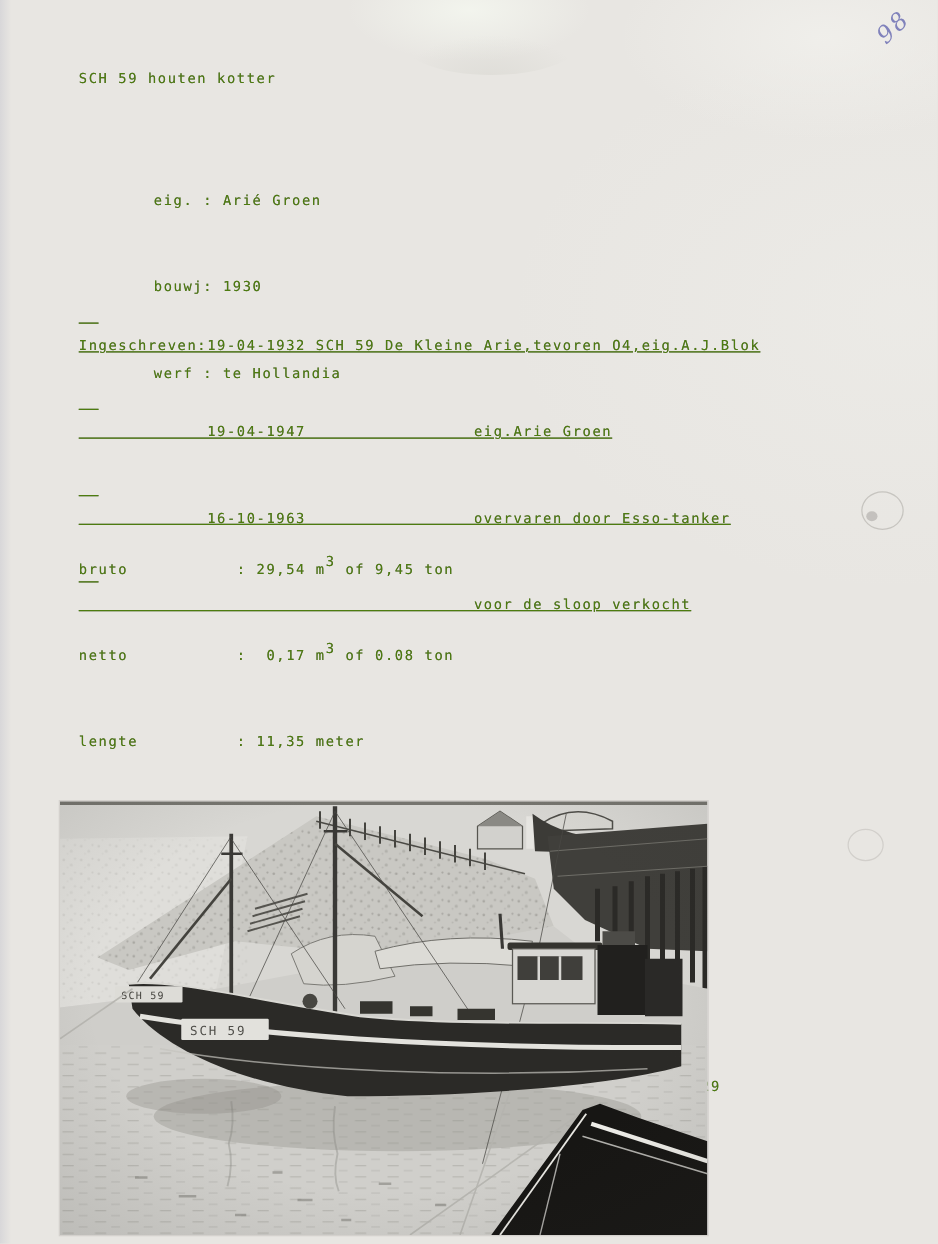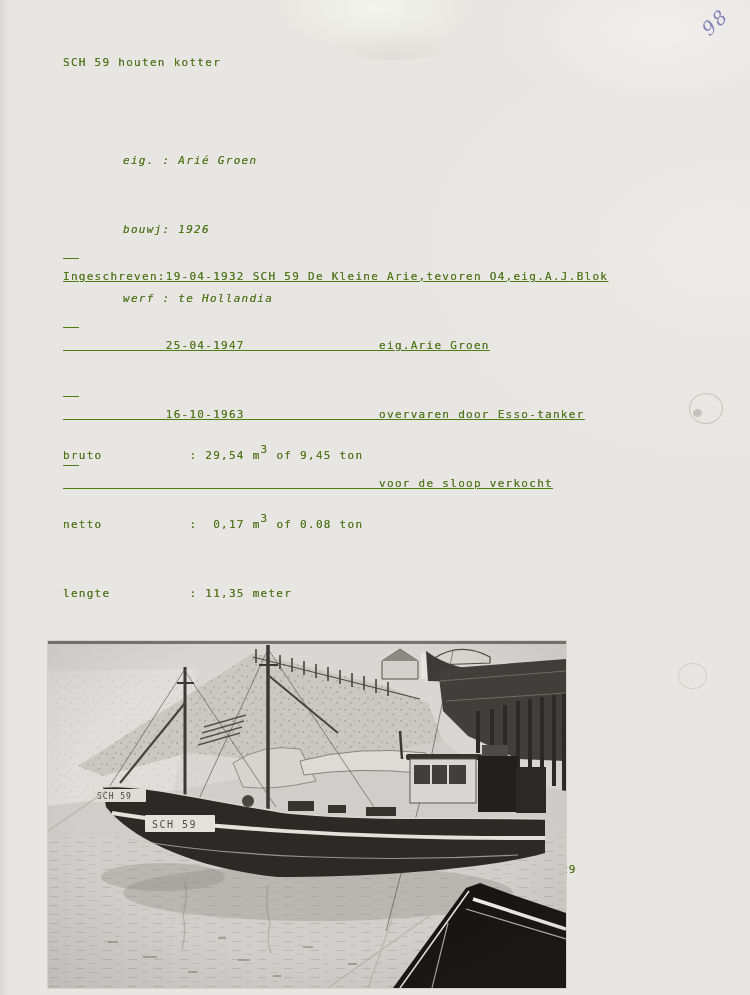--- a/index.html
+++ b/index.html
@@ -57,29 +57,29 @@
 <div class="crease-shadow"></div>
 
 <div class="handwritten">98</div>
 
 <div class="stain stain-1"></div>
 <div class="stain stain-1-blotch"></div>
 <div class="stain stain-2"></div>
 
 <div class="tw" style="left:63px;top:51px;">SCH 59 houten kotter</div>
 
-<div class="tw" style="left:123px;top:103px;font-style:italic;">
+<div class="tw" style="left:123px;top:103px;">
   <div>eig. : Arié Groen</div>
-  <div>bouwj: 1926</div>
+  <div>bouwj: 1930</div>
   <div>werf : te Hollandia</div>
 </div>
 
 <div class="tw" style="left:63px;top:219px;text-decoration:underline;">
   <div>Ingeschreven:19-04-1932 SCH 59 De Kleine Arie,tevoren O4,eig.A.J.Blok</div>
-  <div>             25-04-1947                 eig.Arie Groen</div>
+  <div>             19-04-1947                 eig.Arie Groen</div>
   <div>             16-10-1963                 overvaren door Esso-tanker</div>
   <div>                                        voor de sloop verkocht</div>
 </div>
 
 <div class="tw" style="left:63px;top:398px;">
   <div><span>bruto           : 29,54 m</span><span class="sup">3</span><span> of 9,45 ton</span></div>
   <div><span>netto           :  0,17 m</span><span class="sup">3</span><span> of 0.08 ton</span></div>
   <div>lengte          : 11,35 meter</div>
   <div>breedte         :  2,62 meter</div>
   <div>holte           :  1,27 meter</div>

